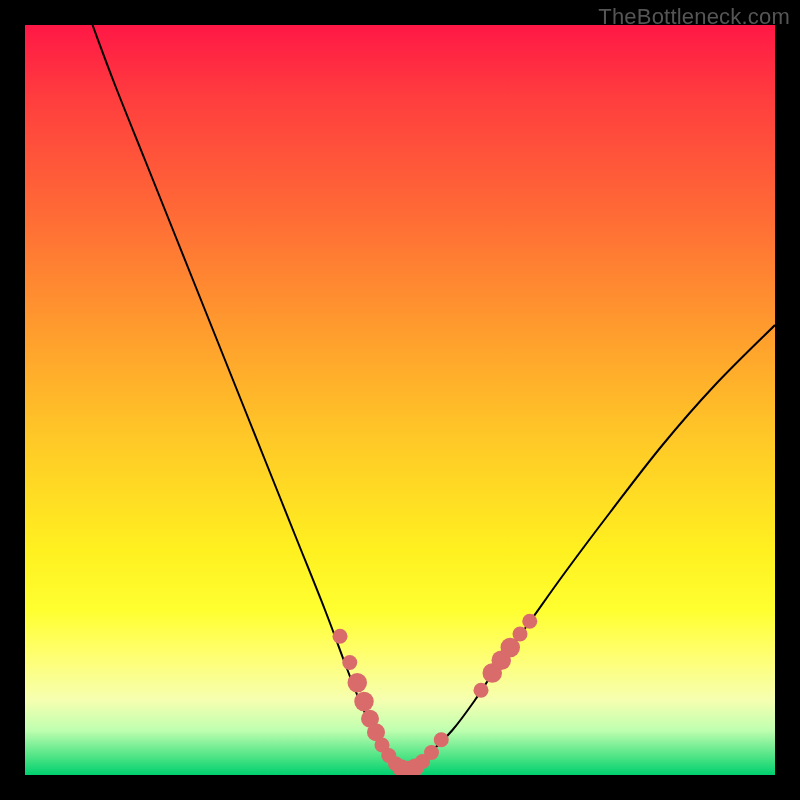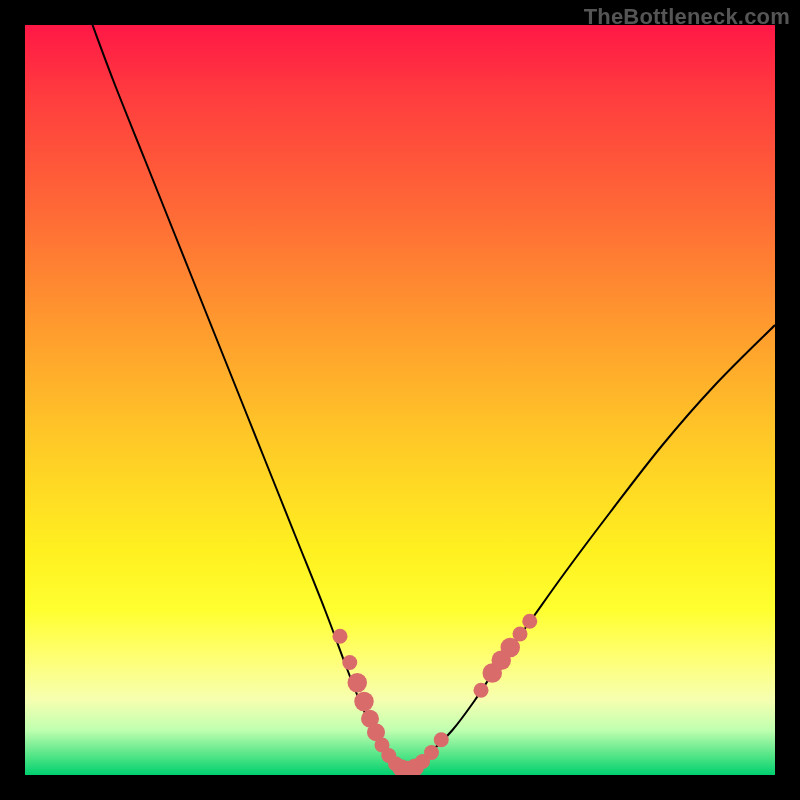--- a/index.html
+++ b/index.html
@@ -30,21 +30,21 @@
       #c0ffb0 94%,
       #40e080 98%,
       #00d070 100%);
   }
   .watermark {
     position: absolute;
     top: 4px;
     right: 10px;
     color: #555;
     font-size: 22px;
-    font-weight: 700;
+    font-weight: 400;
     letter-spacing: 0.2px;
     z-index: 10;
   }
   svg.curve {
     position: absolute;
     left: 0;
     top: 0;
     width: 750px;
     height: 750px;
     z-index: 5;

